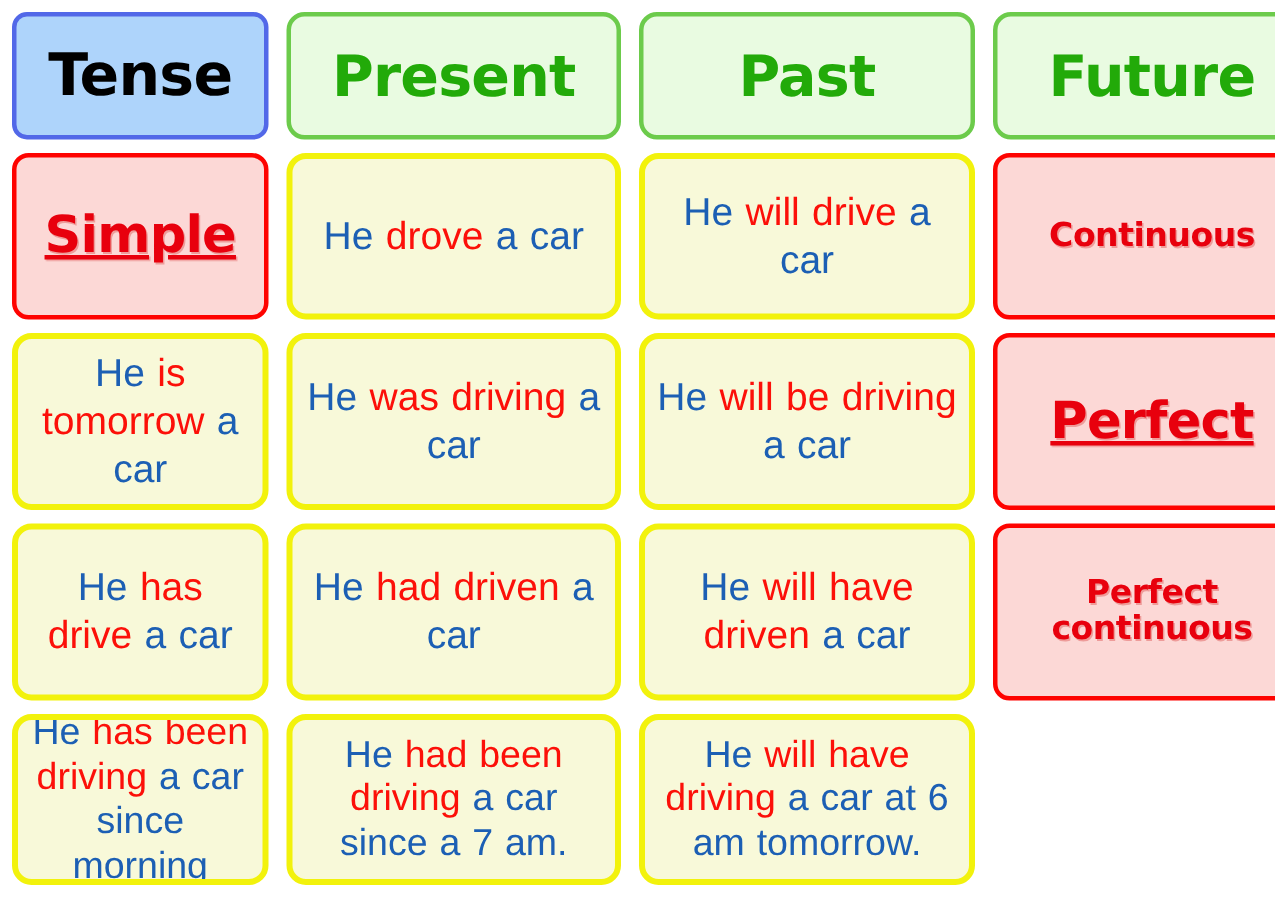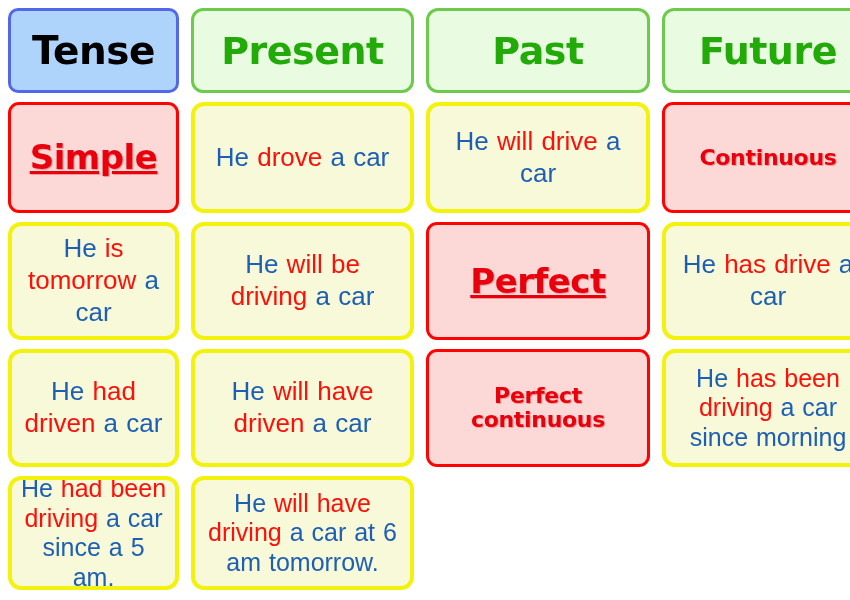--- a/index.html
+++ b/index.html
@@ -128,20 +128,23 @@
     <span class="txt"><span>He </span><span class="hl">will drive</span><span> a car</span></span>
   </div>
 
   <div class="cell label-cell md">
     <span class="txt">Continuous</span>
   </div>
   <div class="cell content-cell">
     <span class="txt"><span>He </span><span class="hl">is tomorrow</span><span> a car</span></span>
   </div>
   <div class="cell content-cell">
+    <span class="txt"><span>He </span><span class="hl">was driving</span><span> a car</span></span>
+  </div>
+  <div class="cell content-cell">
     <span class="txt"><span>He </span><span class="hl">will be driving</span><span> a car</span></span>
   </div>
 
   <div class="cell label-cell lg">
     <span class="txt">Perfect</span>
   </div>
   <div class="cell content-cell">
     <span class="txt"><span>He </span><span class="hl">has drive</span><span> a car</span></span>
   </div>
   <div class="cell content-cell">
@@ -151,19 +154,19 @@
     <span class="txt"><span>He </span><span class="hl">will have driven</span><span> a car</span></span>
   </div>
 
   <div class="cell label-cell sm">
     <span class="txt">Perfect continuous</span>
   </div>
   <div class="cell content-cell tight">
     <span class="txt"><span>He </span><span class="hl">has been driving</span><span> a car since morning</span></span>
   </div>
   <div class="cell content-cell tight">
-    <span class="txt"><span>He </span><span class="hl">had been driving</span><span> a car since a 5 am.</span></span>
+    <span class="txt"><span>He </span><span class="hl">had been driving</span><span> a car since a 7 am.</span></span>
   </div>
   <div class="cell content-cell tight">
     <span class="txt"><span>He </span><span class="hl">will have driving</span><span> a car at 6 am tomorrow.</span></span>
   </div>
 
 </div>
 
 </body></html>

